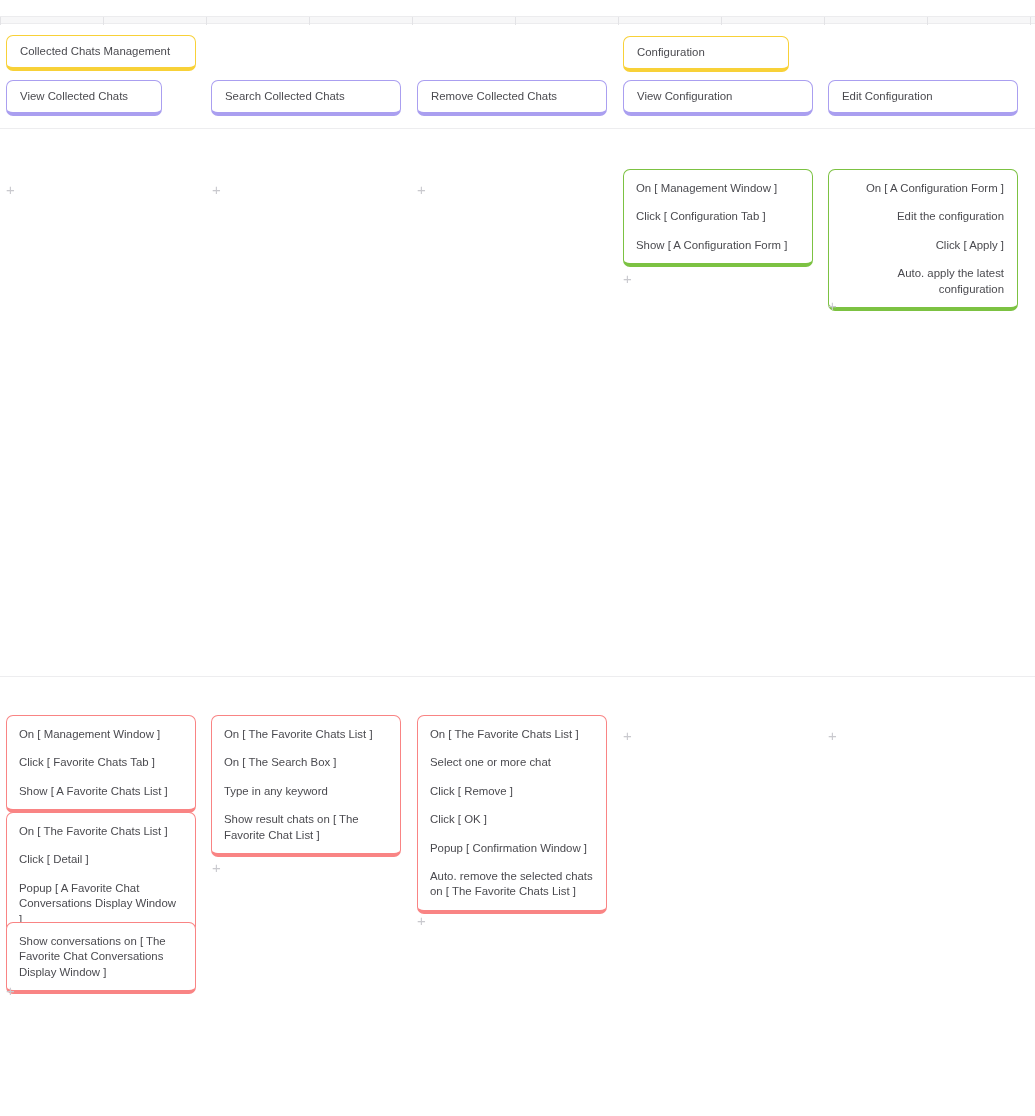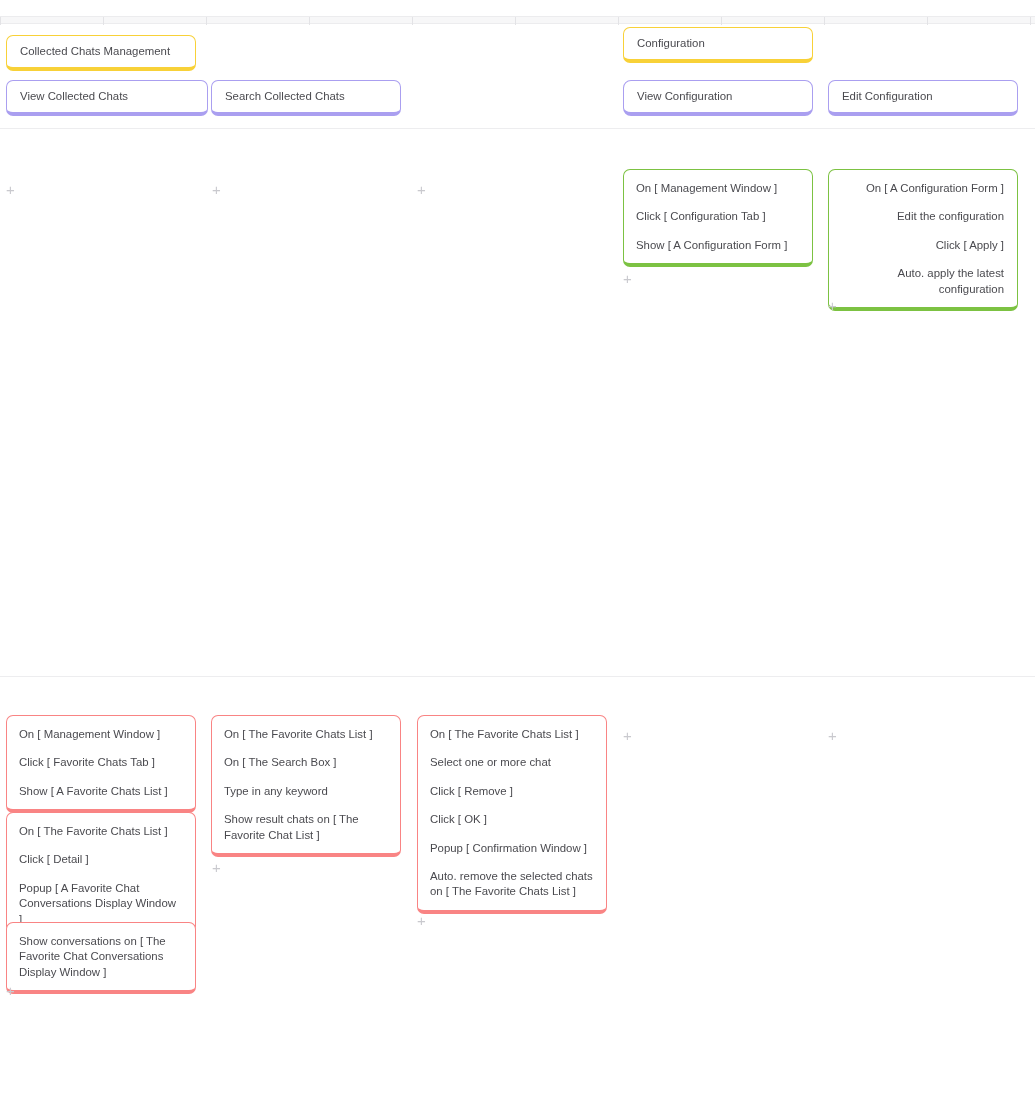--- a/index.html
+++ b/index.html
@@ -108,29 +108,32 @@
       <div class="tick" style="left: 1030px;"></div>
     </div>
 
   <div class="divider" style="top:112px;"></div>
   <div class="divider" style="top:660px;"></div>
 
   <div class="card yellow single" style="left:6px;  top:19px;  width:190px; height:36px;">
     <span class="label">Collected Chats Management</span>
   </div>
 
-  <div class="card yellow single" style="left:623px; top:11px; width:190px; height:36px;">
+  <div class="card yellow single" style="left:623px; top:20px; width:166px; height:36px;">
     <span class="label">Configuration</span>
   </div>
 
-  <div class="card purple single" style="left:6px;   top:64px; width:202px; height:36px;">
+  <div class="card purple single" style="left:6px;   top:64px; width:156px; height:36px;">
     <span class="label">View Collected Chats</span>
   </div>
   <div class="card purple single" style="left:211px; top:64px; width:190px; height:36px;">
     <span class="label">Search Collected Chats</span>
+  </div>
+  <div class="card purple single" style="left:417px; top:64px; width:190px; height:36px;">
+    <span class="label">Remove Collected Chats</span>
   </div>
   <div class="card purple single" style="left:623px; top:64px; width:190px; height:36px;border-radius:8px;">
     <span class="label">View Configuration</span>
   </div>
   <div class="card purple single" style="left:828px; top:64px; width:190px; height:36px;">
     <span class="label">Edit Configuration</span>
   </div>
 
   <div class="card green" style="left:623px; top:153px; width:190px;">
     <span class="step">On [ Management Window ]</span>

